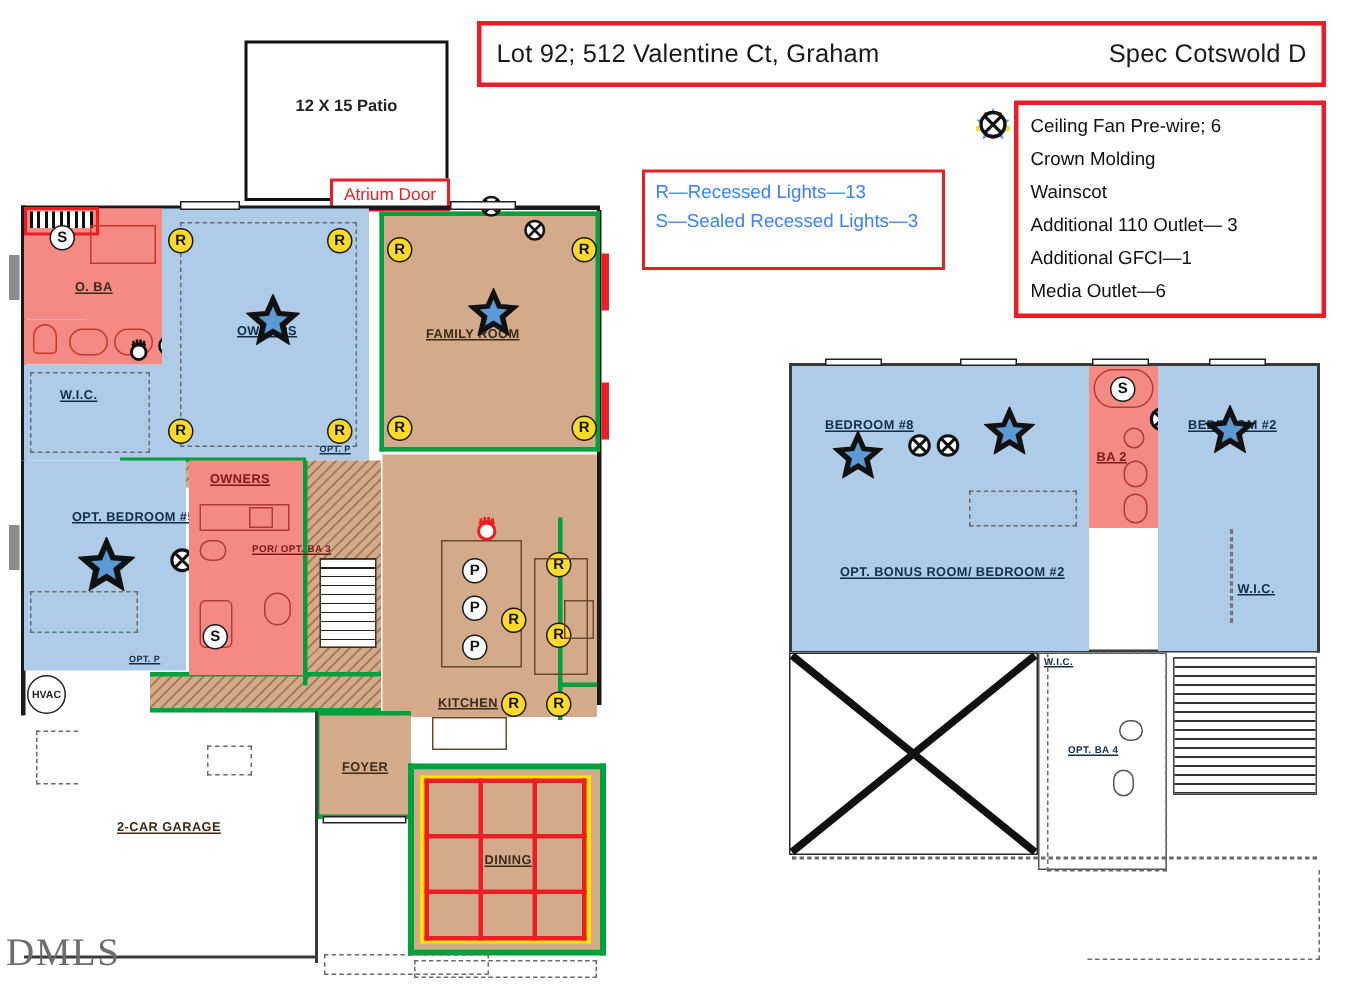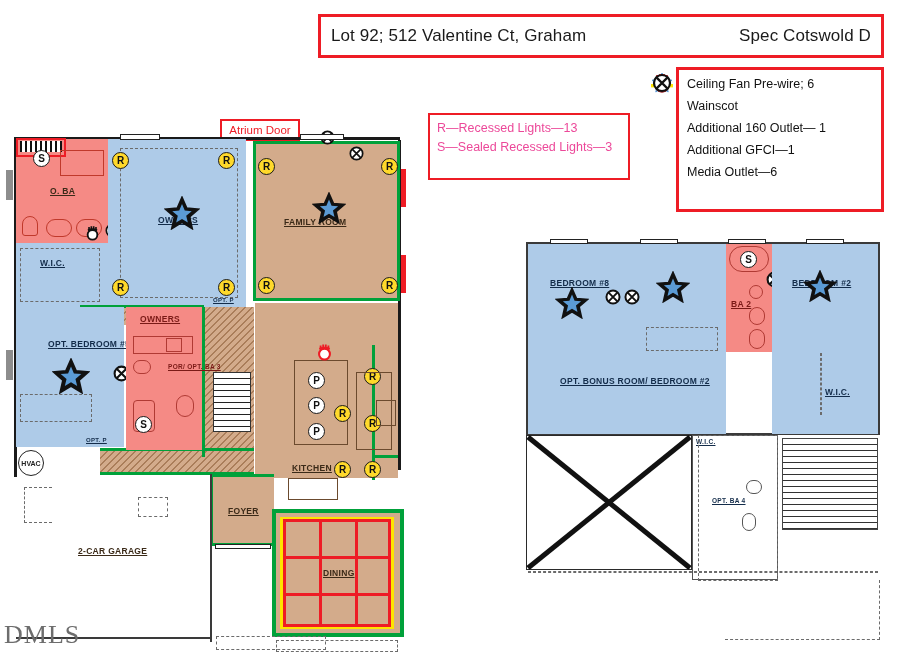--- a/index.html
+++ b/index.html
@@ -42,21 +42,21 @@
     font-size: 12.5px; color: #111;
   }
   .lg-ico { position: absolute; left: -28px; }
 
   
   #lights-legend {
     left: 428px; top: 113px; width: 202px; height: 67px;
     border: 2px solid #ee1c25; background: #fff;
     padding: 4px 0 0 7px;
   }
-  #lights-legend .row { font-size: 12.5px; color: #ec4899; line-height: 19px; }
+  #lights-legend .row { font-size: 12.5px; color: #3b82f6; line-height: 19px; }
 
   
   #floor-legend {
     left: 455px; top: 292px; width: 48px; height: 78px;
     border: 3px solid #111; background: #fff;
     padding-left: 6px;
   }
   #floor-legend .row { font-size: 11px; color: #111; line-height: 26px; }
   .sw { position: absolute; left: -20px; width: 18px; height: 16px; }
 
@@ -137,55 +137,66 @@
   }
   .dash { position: absolute; border: 1px dashed #6b6b6b; }
   .gray { background: #8d8d8d; position: absolute; }
   .wnd { position: absolute; background: #fff; border: 1.2px solid #222; }
 </style>
 </head>
 <body>
 
 <div id="canvas">
 
+  <div id="patio" class="abs">
+    <div class="lbl">12 X 15 Patio</div>
+  </div>
   <div id="atrium-door" class="abs">
     <span>Atrium Door</span>
   </div>
 
   <div id="title-bar" class="abs">
     <div class="t">Lot 92;  512 Valentine Ct, Graham</div>
     <div class="t">Spec Cotswold D</div>
   </div>
 
   <div id="elec-legend" class="abs">
     <div class="row">
       <span class="lg-ico">
         <svg width="22" height="21" viewBox="0 0 22 21">
             <polygon points="11,1 13.9,7.6 21,8.2 15.6,12.9 17.2,20 11,16.2 4.8,20 6.4,12.9 1,8.2 8.1,7.6" fill="#5b9bd5" stroke="#5b9bd5" stroke-width="1"></polygon>
           </svg>
       </span>
       <span>Ceiling Fan Pre-wire; 6</span>
+    </div>
+    <div class="row">
+      <span class="lg-ico" style="top:8px">
+        <svg width="22" height="6">
+            <rect x="0" y="1" width="22" height="3.4" fill="#00a13a"></rect>
+          </svg>
+      </span>
+      <span>Crown Molding</span>
     </div>
     <div class="row">
       <span class="lg-ico" style="top:8px">
         <svg width="22" height="6">
             <rect x="0" y="1" width="22" height="3.4" fill="#ffe400"></rect>
           </svg>
       </span>
       <span>Wainscot</span>
     </div>
     <div class="row">
       <span class="lg-ico" style="top:1px">
         <svg width="22" height="22" viewBox="0 0 22 22">
           <circle cx="11" cy="14" r="6.3" fill="#fff" stroke="#111" stroke-width="2.2"></circle>
           <path d="M6.5 9 L6.5 4 M9.5 9 L9.5 3 M12.5 9 L12.5 3 M15.5 9 L15.5 4" stroke="#111" stroke-width="2.1" fill="none"></path>
           <path d="M5 8 Q11 5 17 8" stroke="#111" stroke-width="2.1" fill="none"></path>
         </svg>
       </span>
-      <span>Additional 160 Outlet— 1</span>
+      <span>Additional 110 Outlet— 3</span>
     </div>
     <div class="row">
       <span class="lg-ico" style="top:1px">
         <svg width="22" height="22" viewBox="0 0 22 22">
           <circle cx="11" cy="14" r="6.3" fill="#fff" stroke="#ee1c25" stroke-width="2.2"></circle>
           <path d="M6.5 9 L6.5 4 M9.5 9 L9.5 3 M12.5 9 L12.5 3 M15.5 9 L15.5 4" stroke="#ee1c25" stroke-width="2.1" fill="none"></path>
           <path d="M5 8 Q11 5 17 8" stroke="#ee1c25" stroke-width="2.1" fill="none"></path>
         </svg>
       </span>
       <span>Additional GFCI—1</span>

